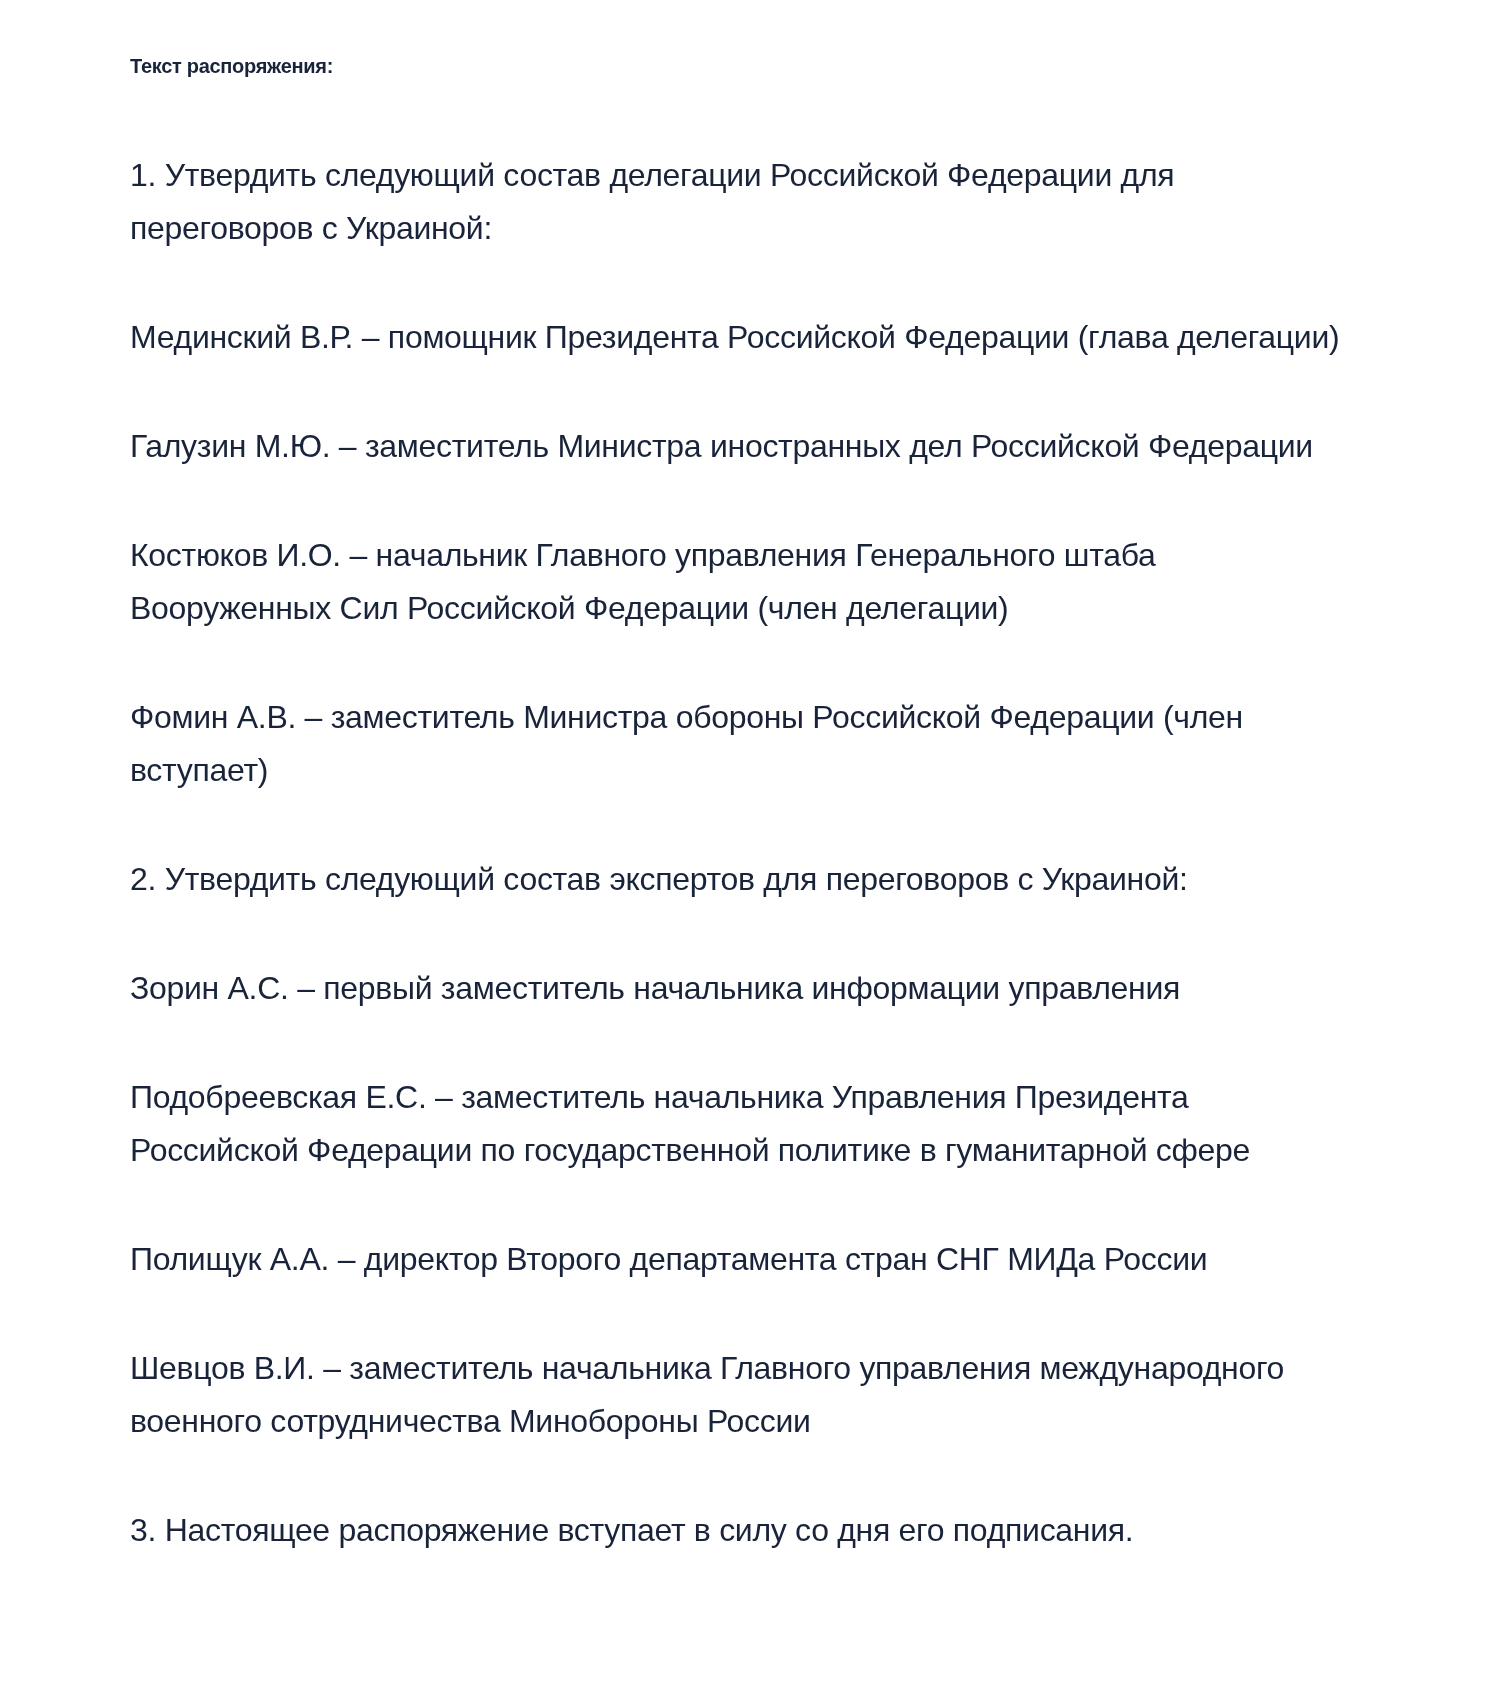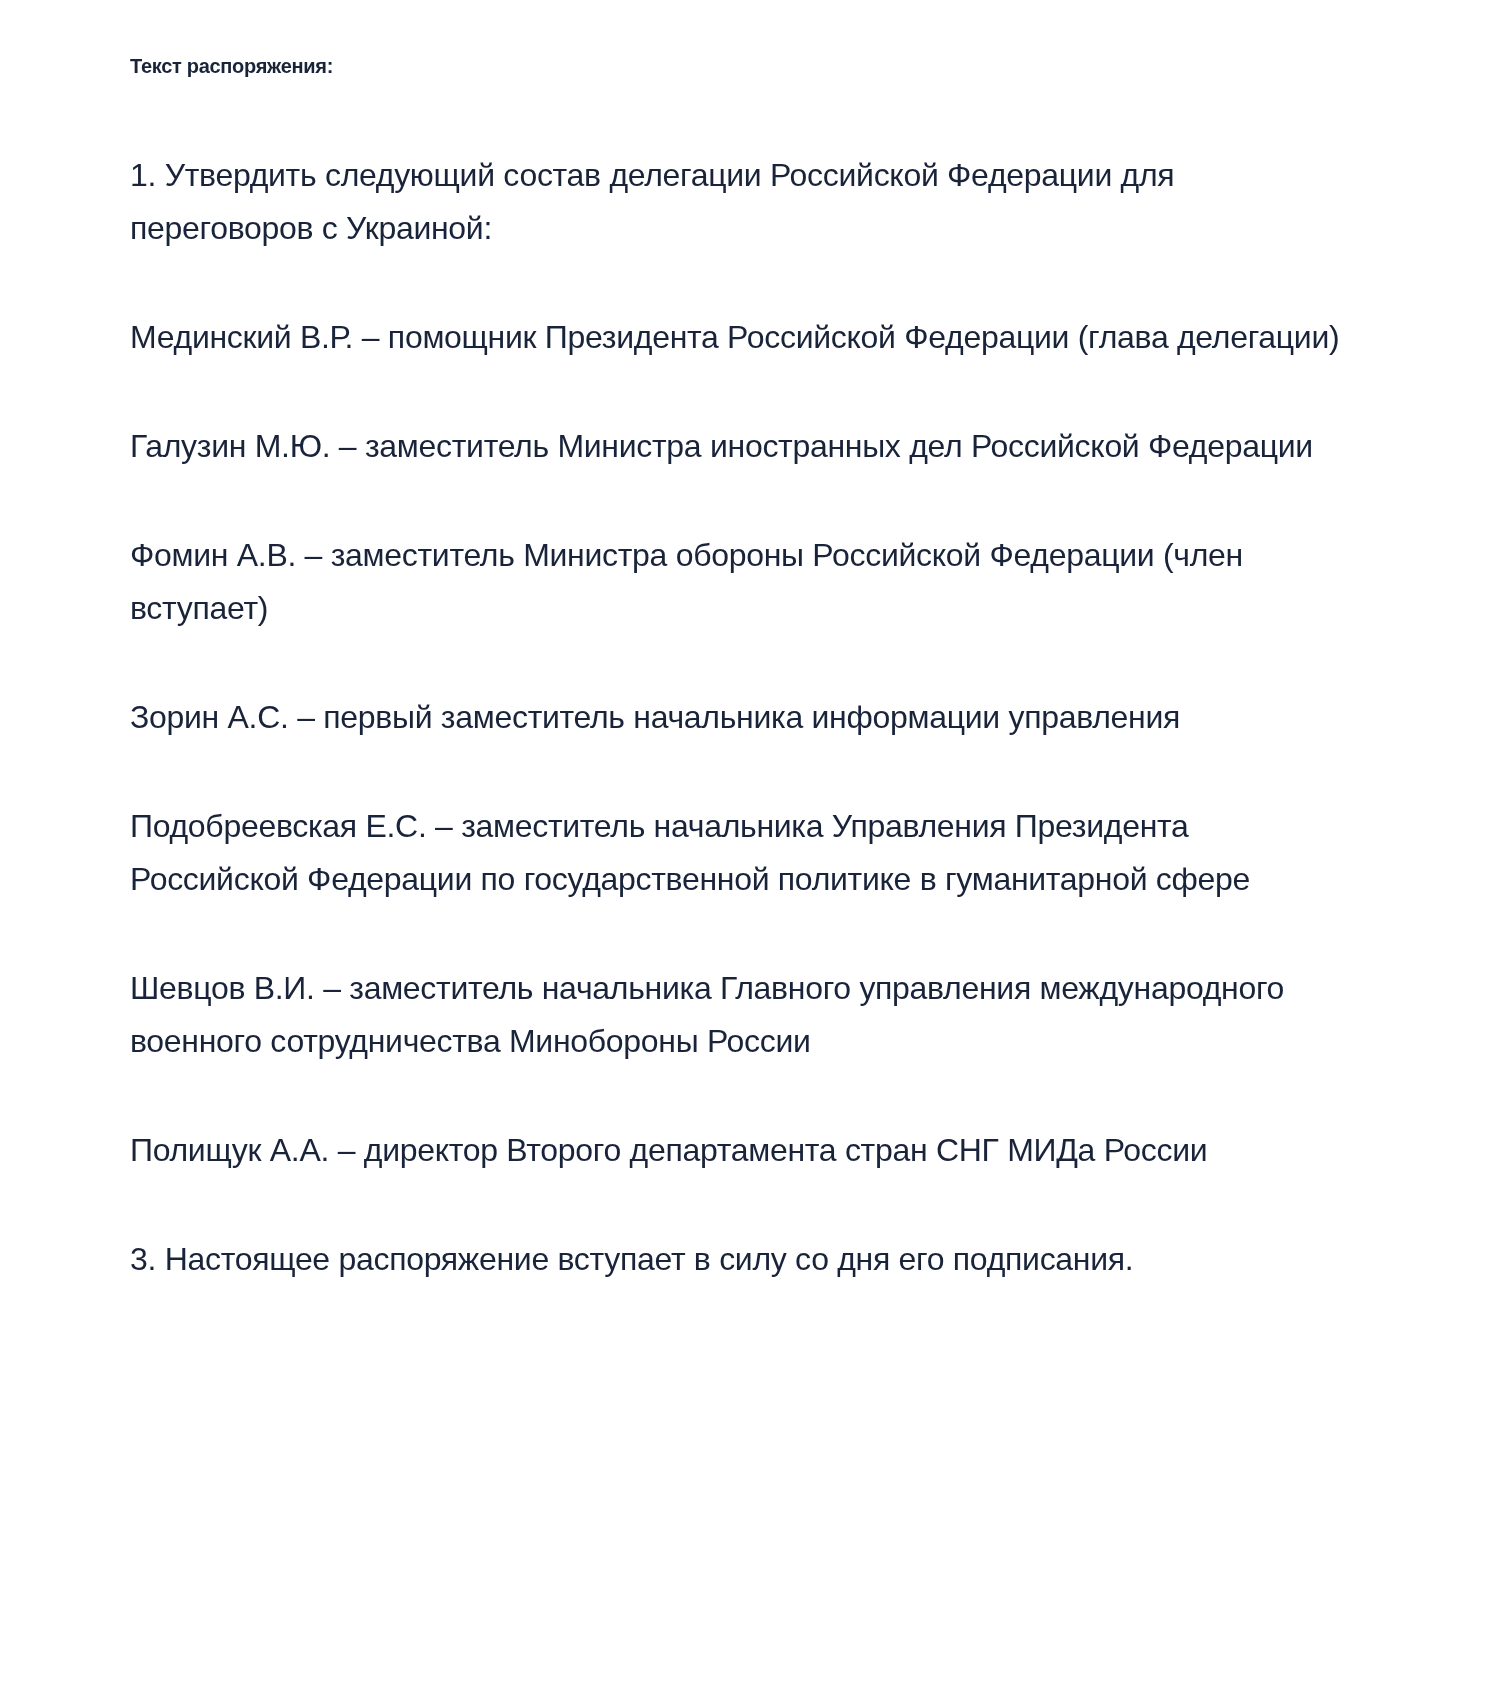--- a/index.html
+++ b/index.html
@@ -49,34 +49,41 @@
         <span class="line">1. Утвердить следующий состав делегации Российской Федерации для</span>
         <span class="line">переговоров с Украиной:</span>
       </p>
       <p>
         <span class="line">Мединский В.Р. – помощник Президента Российской Федерации (глава делегации)</span>
       </p>
       <p>
         <span class="line">Галузин М.Ю. – заместитель Министра иностранных дел Российской Федерации</span>
       </p>
       <p>
+        <span class="line">Костюков И.О. – начальник Главного управления Генерального штаба</span>
+        <span class="line">Вооруженных Сил Российской Федерации (член делегации)</span>
+      </p>
+      <p>
         <span class="line">Фомин А.В. – заместитель Министра обороны Российской Федерации (член</span>
         <span class="line">вступает)</span>
+      </p>
+      <p>
+        <span class="line">2. Утвердить следующий состав экспертов для переговоров с Украиной:</span>
       </p>
       <p>
         <span class="line">Зорин А.С. – первый заместитель начальника информации управления</span>
       </p>
       <p>
         <span class="line">Подобреевская Е.С. – заместитель начальника Управления Президента</span>
         <span class="line">Российской Федерации по государственной политике в гуманитарной сфере</span>
       </p>
       <p>
+        <span class="line">Полищук А.А. – директор Второго департамента стран СНГ МИДа России</span>
+      </p>
+      <p>
         <span class="line">Шевцов В.И. – заместитель начальника Главного управления международного</span>
         <span class="line">военного сотрудничества Минобороны России</span>
-      </p>
-      <p>
-        <span class="line">Полищук А.А. – директор Второго департамента стран СНГ МИДа России</span>
       </p>
       <p>
         <span class="line">3. Настоящее распоряжение вступает в силу со дня его подписания.</span>
       </p>
     </div>
 </div>
 
 </body></html>

